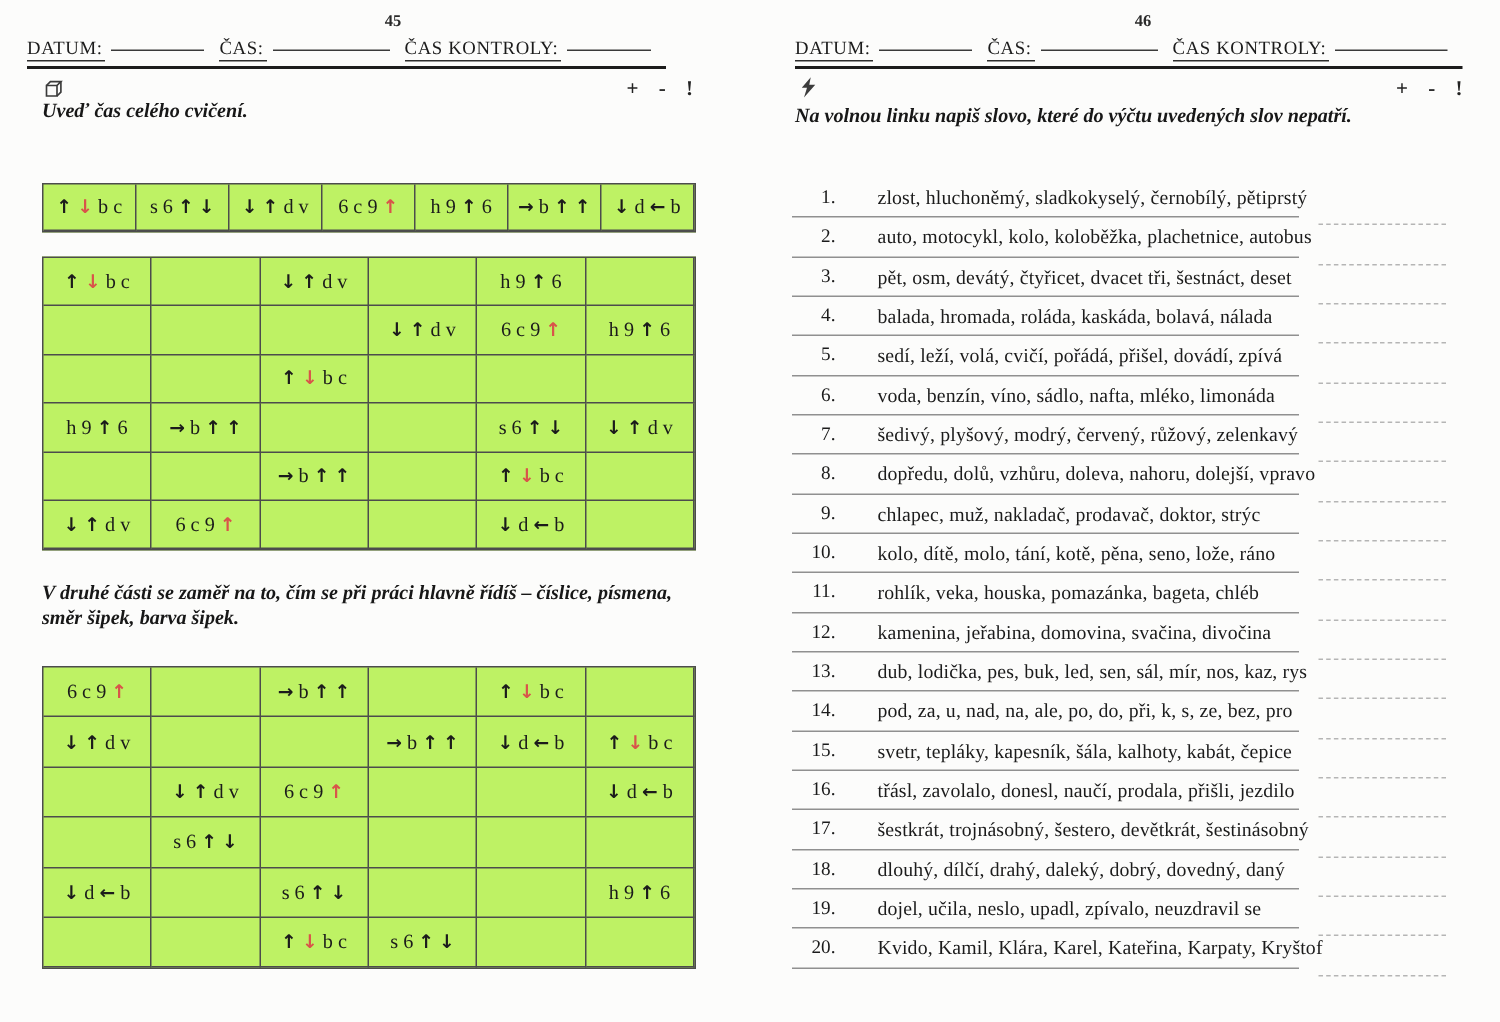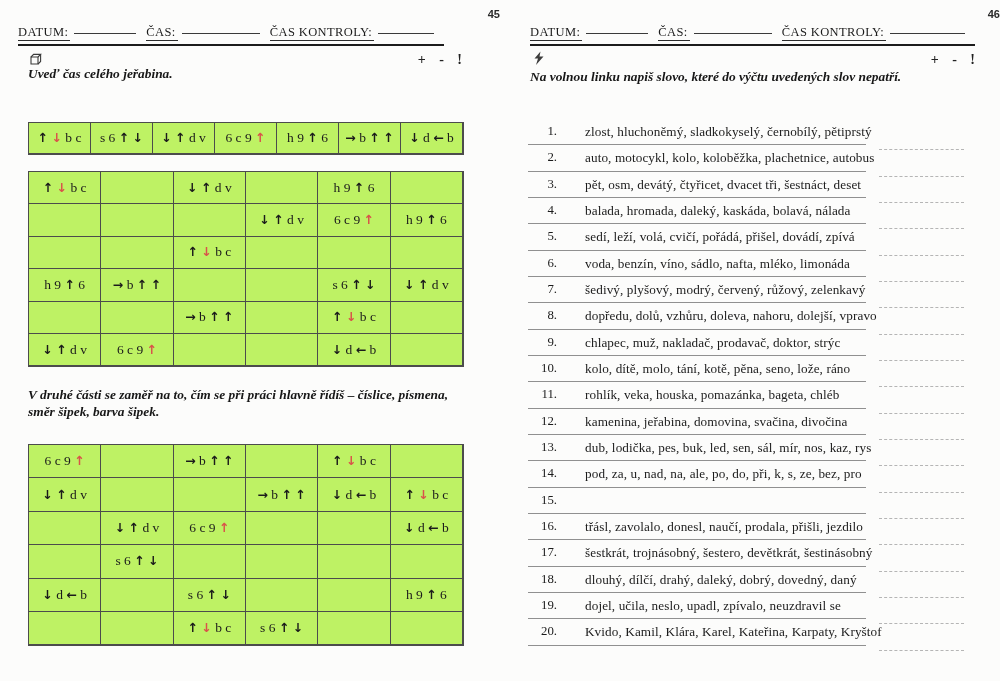--- a/index.html
+++ b/index.html
@@ -4,22 +4,22 @@
 <style>
   html,body{margin:0;padding:0;}
   body{
     width:1000px;height:681px;position:relative;background:#fcfcfb;
     font-family:"Liberation Serif","DejaVu Serif",serif;color:#1b1b1b;
     overflow:hidden;
   }
   .page{position:absolute;top:0;width:500px;height:681px;}
   #page-left{left:0;}
   #page-right{left:500px;}
-  .page-num{position:absolute;top:8px;left:0;width:500px;text-align:right;
-    font-family:Liberation Sans, sans-serif;font-size:11px;font-weight:700;color:#2a2a2a;}
+  .page-num{position:absolute;top:8px;left:12px;width:500px;text-align:center;
+    font-family:Liberation Serif, serif;font-size:11px;font-weight:700;color:#2a2a2a;}
   
   .hdr{position:absolute;top:25px;display:flex;align-items:center;
     border-bottom:2px solid #1c1c1c;padding-bottom:3px;font-size:12.5px;letter-spacing:.4px;}
   .hdr .lbl{white-space:nowrap;border-bottom:1px solid #2c2c2c;padding-right:2px;}
   .hdr .hline{border-bottom:1px solid #3a3a3a;height:1px;margin:0 10px 0 4px;}
   .marks{position:absolute;top:52px;font-size:14px;font-weight:600;text-align:right;word-spacing:10px;color:#222;}
   .instr{position:absolute;font-size:13.4px;font-style:italic;font-weight:700;line-height:1.3;color:#171717;}
   
   .grid{position:absolute;left:28px;width:434px;display:grid;border:1.5px solid #4c4c4c;background:#bef264;}
   .cell{border-right:1px solid #4c4c4c;border-bottom:1px solid #4c4c4c;
@@ -59,21 +59,21 @@
   <span class="icon" style="left:28px;top:52px;">
     <svg width="14" height="14" viewBox="0 0 14 14" fill="none" stroke="#3a3a3a" stroke-width="1.1">
       <path d="M3 5 L3 12 L10 12 L10 5 Z"></path>
       <path d="M3 5 L5.6 2.4 L12.6 2.4 L10 5"></path>
       <path d="M12.6 2.4 L12.6 9.4 L10 12"></path>
     </svg>
   </span>
   <div class="marks" style="left:330px;width:132px;">+ - !</div>
 
   <div class="instr" style="left:28px;top:65px;width:448px;">
-    <div>Uveď čas celého jeřabina.</div>
+    <div>Uveď čas celého cvičení.</div>
   </div>
 
   <div class="grid" id="key-row" style="top:122px;grid-template-columns:repeat(7,1fr);grid-auto-rows:31px;">
       <div class="cell">
         <div class="seq"><span class="arr">↑</span><span class="red arr">↓</span><span>b</span><span>c</span></div>
       </div>
       <div class="cell">
         <div class="seq"><span>s</span><span>6</span><span class="arr">↑</span><span class="arr">↓</span></div>
       </div>
       <div class="cell">
@@ -357,21 +357,21 @@
         <span class="ans"></span>
       </div>
       <div class="item">
         <span class="num">3.</span>
         <span class="words">pět, osm, devátý, čtyřicet, dvacet tři, šestnáct, deset</span>
         <span class="uline"></span>
         <span class="ans"></span>
       </div>
       <div class="item">
         <span class="num">4.</span>
-        <span class="words">balada, hromada, daleký, kaskáda, bolavá, nálada</span>
+        <span class="words">balada, hromada, roláda, kaskáda, bolavá, nálada</span>
         <span class="uline"></span>
         <span class="ans"></span>
       </div>
       <div class="item">
         <span class="num">5.</span>
         <span class="words">sedí, leží, volá, cvičí, pořádá, přišel, dovádí, zpívá</span>
         <span class="uline"></span>
         <span class="ans"></span>
       </div>
       <div class="item">
@@ -423,20 +423,21 @@
         <span class="ans"></span>
       </div>
       <div class="item">
         <span class="num">14.</span>
         <span class="words">pod, za, u, nad, na, ale, po, do, při, k, s, ze, bez, pro</span>
         <span class="uline"></span>
         <span class="ans"></span>
       </div>
       <div class="item">
         <span class="num">15.</span>
+        <span class="words">svetr, tepláky, kapesník, šála, kalhoty, kabát, čepice</span>
         <span class="uline"></span>
         <span class="ans"></span>
       </div>
       <div class="item">
         <span class="num">16.</span>
         <span class="words">třásl, zavolalo, donesl, naučí, prodala, přišli, jezdilo</span>
         <span class="uline"></span>
         <span class="ans"></span>
       </div>
       <div class="item">

